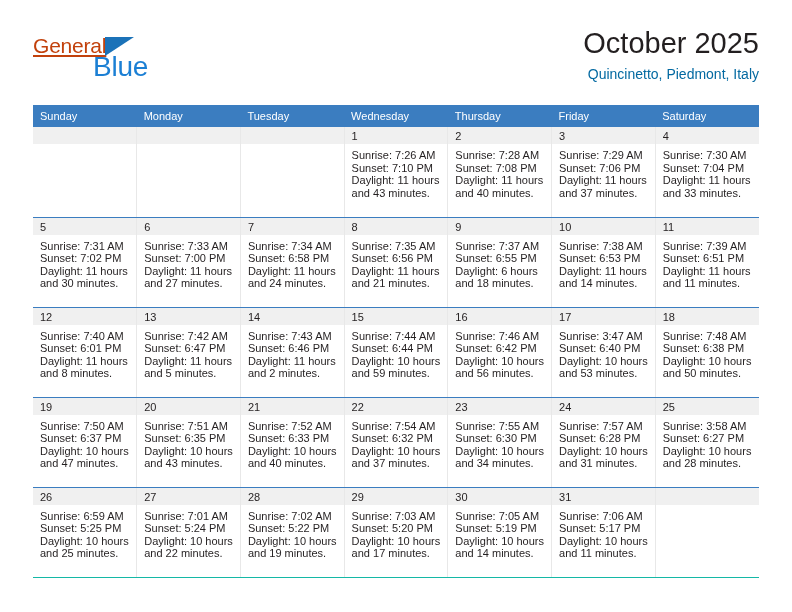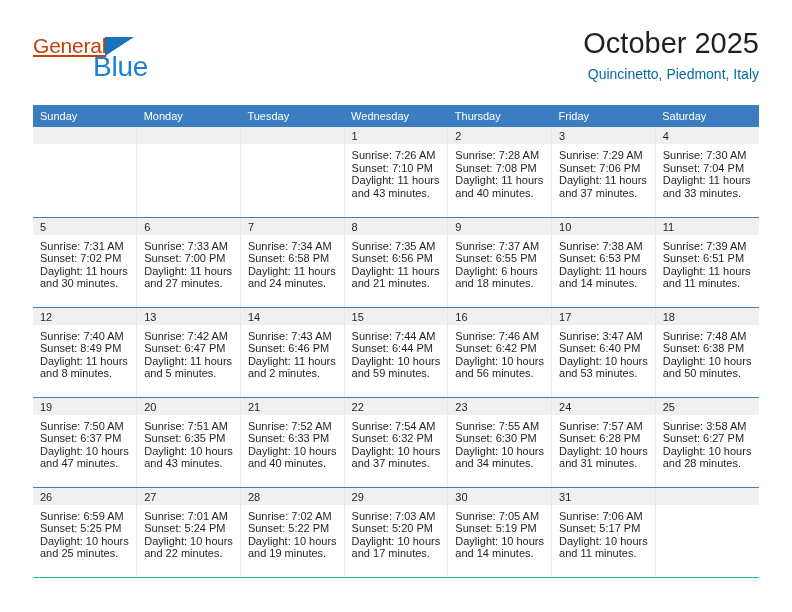--- a/index.html
+++ b/index.html
@@ -286,21 +286,21 @@
                 <div class="">Sunset: 6:51 PM</div>
                 <div class="wrap">Daylight: 11 hours and 11 minutes.</div>
               </div>
             </td>
           </tr>
           <tr>
             <td class="day">
               <div class="daynum">12</div>
               <div class="info">
                 <div class="">Sunrise: 7:40 AM</div>
-                <div class="">Sunset: 8:49 PM</div>
+                <div class="">Sunset: 6:01 PM</div>
                 <div class="wrap">Daylight: 11 hours and 8 minutes.</div>
               </div>
             </td>
             <td class="day">
               <div class="daynum">13</div>
               <div class="info">
                 <div class="">Sunrise: 7:42 AM</div>
                 <div class="">Sunset: 6:47 PM</div>
                 <div class="wrap">Daylight: 11 hours and 5 minutes.</div>
               </div>

